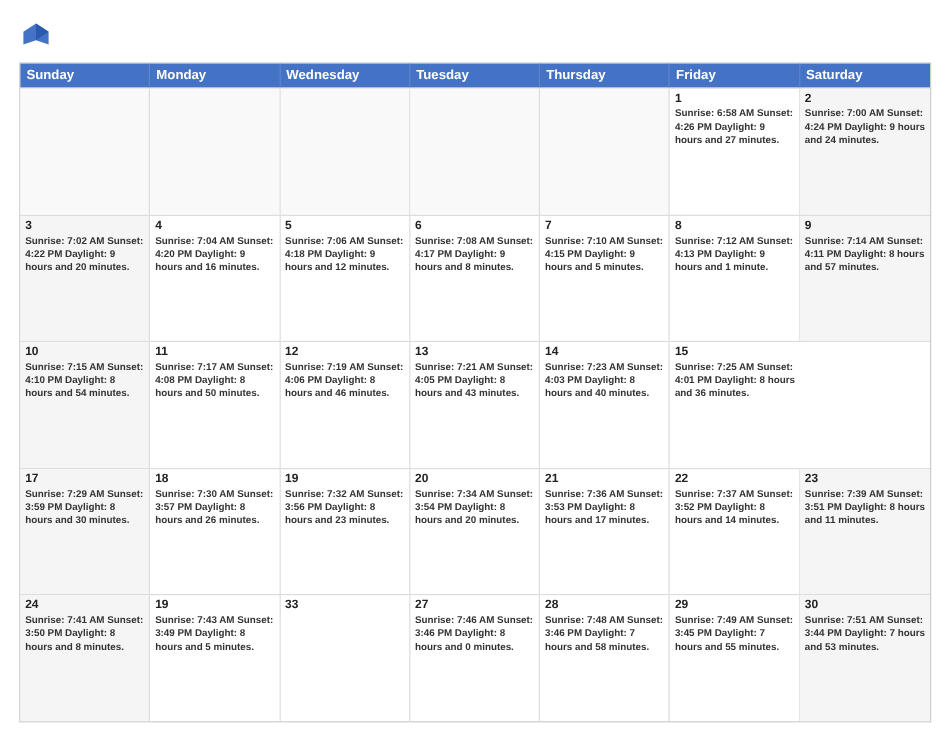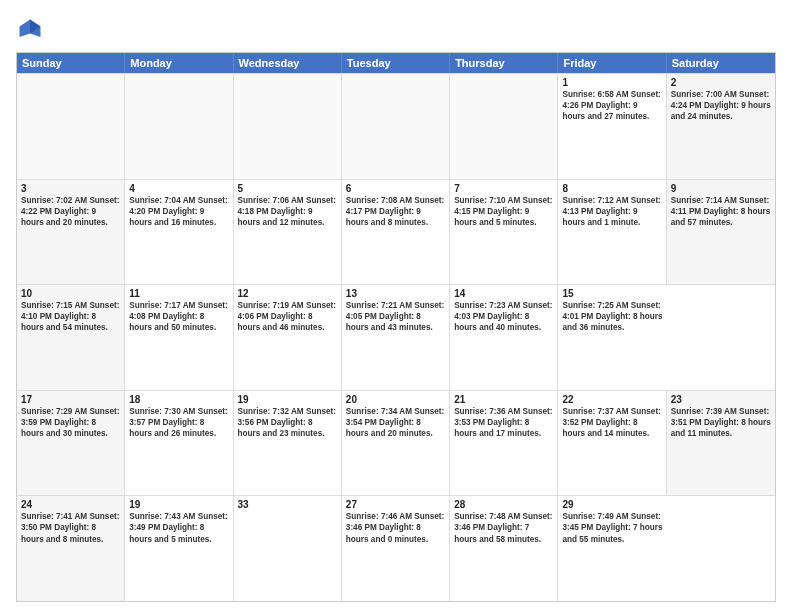--- a/index.html
+++ b/index.html
@@ -318,16 +318,22 @@
             <div class="day-info">Sunrise: 7:48 AM
 Sunset: 3:46 PM
 Daylight: 7 hours and 58 minutes.</div>
           </div>
           <div class="cal-cell">
             <span class="day-num">29</span>
             <div class="day-info">Sunrise: 7:49 AM
 Sunset: 3:45 PM
 Daylight: 7 hours and 55 minutes.</div>
           </div>
+          <div class="cal-cell shaded">
+            <span class="day-num">30</span>
+            <div class="day-info">Sunrise: 7:51 AM
+Sunset: 3:44 PM
+Daylight: 7 hours and 53 minutes.</div>
+          </div>
         </div>
       </div>
   </div>
 </div>
 
 </body></html>

